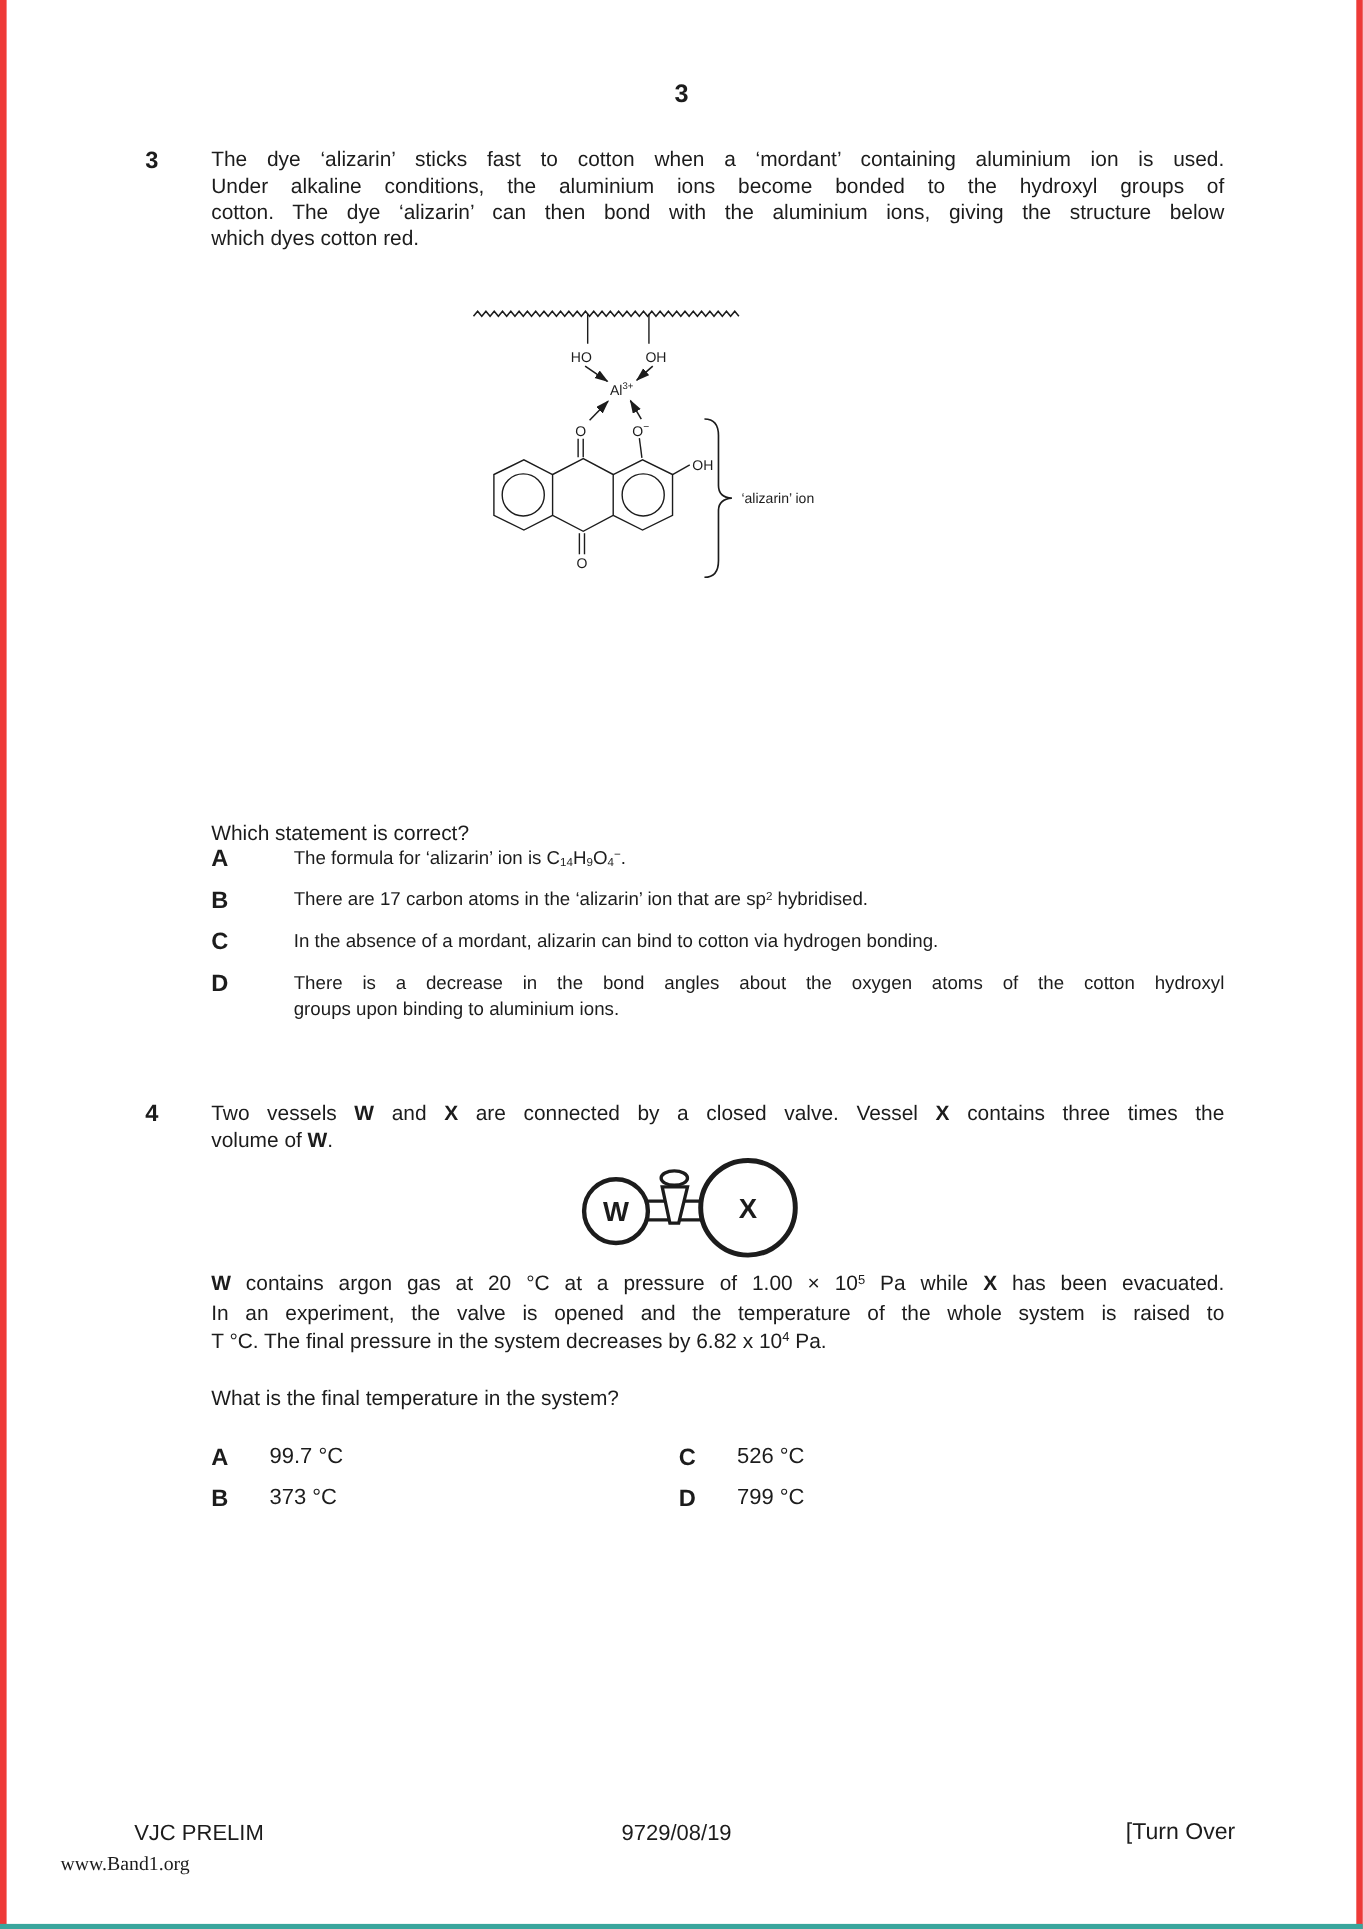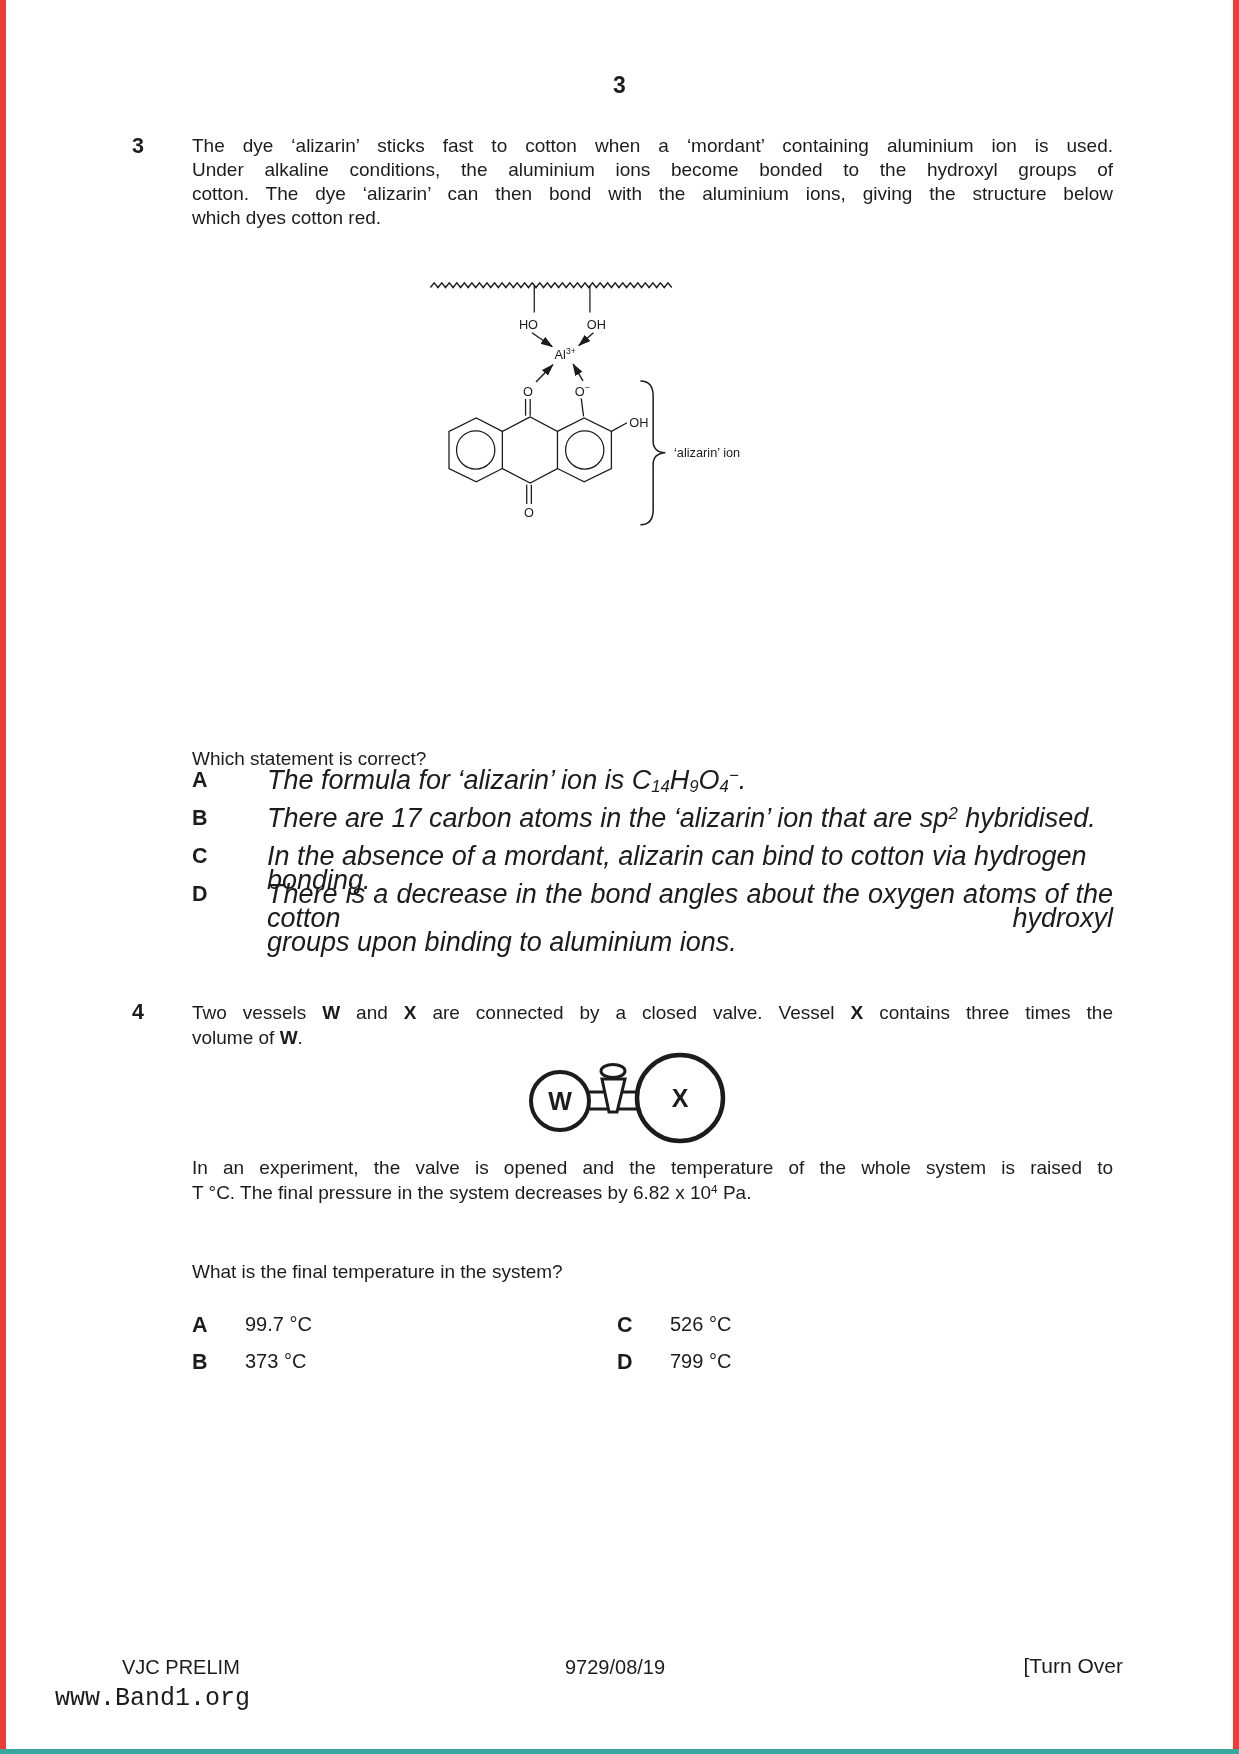--- a/index.html
+++ b/index.html
@@ -8,28 +8,28 @@
   .abs{position:absolute;}
   .qnum{font-weight:bold;font-size:21.5px;}
   .qtext{font-size:19px;line-height:24px;}
   .tline{min-height:24px;}
   .tline.just{text-align:justify;text-align-last:justify;}
   .seg{white-space:pre-wrap;}
   .sb{font-weight:bold;}
   .sp{font-size:0.62em;position:relative;top:-0.5em;}
   .ss{font-size:0.62em;position:relative;top:0.18em;}
   .opt-letter{font-weight:bold;font-size:21.5px;position:absolute;}
-  .opt-body{position:absolute;font-size:27px;line-height:24px;font-style:italic;}
+  .opt-body{position:absolute;font-size:17px;line-height:24px;}
   .optval{font-size:20px;position:absolute;}
   #page-number{left:0;right:0;top:72px;text-align:center;font-size:23px;font-weight:bold;}
   .edge-v{position:absolute;top:0;width:6px;height:1754px;}
   #edge-bottom{position:absolute;left:0;bottom:0;width:1239px;height:5px;}
   .footer-txt{font-size:20px;}
   #footer-right{font-weight:normal;font-size:21px;}
-  #footer-site{font-family:Liberation Mono, monospace;font-size:25px;letter-spacing:0px;}
+  #footer-site{font-family:Liberation Serif, serif;font-size:18px;letter-spacing:0px;}
   svg text{font-family:"Liberation Sans",sans-serif;fill:#1c1c1c;}
 </style>
 </head>
 <body>
 
 <div id="page">
 
   <div class="edge-v abs" style="left: 0px; background: rgb(238, 58, 56);"></div>
   <div class="edge-v abs" style="left: 1233px; background: rgb(238, 58, 56);"></div>
   <div id="edge-bottom" style="background: rgb(58, 166, 157);"></div>
@@ -127,20 +127,21 @@
     <line x1="586" y1="1109" x2="640" y2="1109" stroke="#1c1c1c" stroke-width="3"></line>
     <circle cx="560" cy="1101" r="29" fill="#ffffff" stroke="#1c1c1c" stroke-width="4"></circle>
     <circle cx="680" cy="1098" r="43" fill="#ffffff" stroke="#1c1c1c" stroke-width="4.5"></circle>
     <path d="M602,1079 L625,1079 L617,1112 L609,1112 Z" fill="#ffffff" stroke="#1c1c1c" stroke-width="3"></path>
     <ellipse cx="613" cy="1071" rx="12" ry="6.5" fill="#ffffff" stroke="#1c1c1c" stroke-width="3"></ellipse>
     <text x="560" y="1110" font-size="25" font-weight="bold" text-anchor="middle">W</text>
     <text x="680" y="1107" font-size="25" font-weight="bold" text-anchor="middle">X</text>
   </svg>
 
   <div class="abs qtext" style="left:192px;top:1155px;width:921px;line-height:25px;">
+      <div class="tline just"><span class="seg sb">W</span><span class="seg"> contains argon gas at 20 °C at a pressure of 1.00 × 10</span><span class="seg sp">5</span><span class="seg"> Pa while </span><span class="seg sb">X</span><span class="seg"> has been evacuated.</span></div>
       <div class="tline just"><span class="seg">In an experiment, the valve is opened and the temperature of the whole system is raised to</span></div>
       <div class="tline"><span class="seg">T °C. The final pressure in the system decreases by 6.82 x 10</span><span class="seg sp">4</span><span class="seg"> Pa.</span></div>
     </div>
   <div class="abs qtext" style="left:192px;top:1260px;">What is the final temperature in the system?</div>
 
   <div>
     <span class="opt-letter" style="left:192px;top:1313px;">A</span>
     <span class="optval" style="left:245px;top:1313px;">99.7 °C</span>
     <span class="opt-letter" style="left:617px;top:1313px;">C</span>
     <span class="optval" style="left:670px;top:1313px;">526 °C</span>

